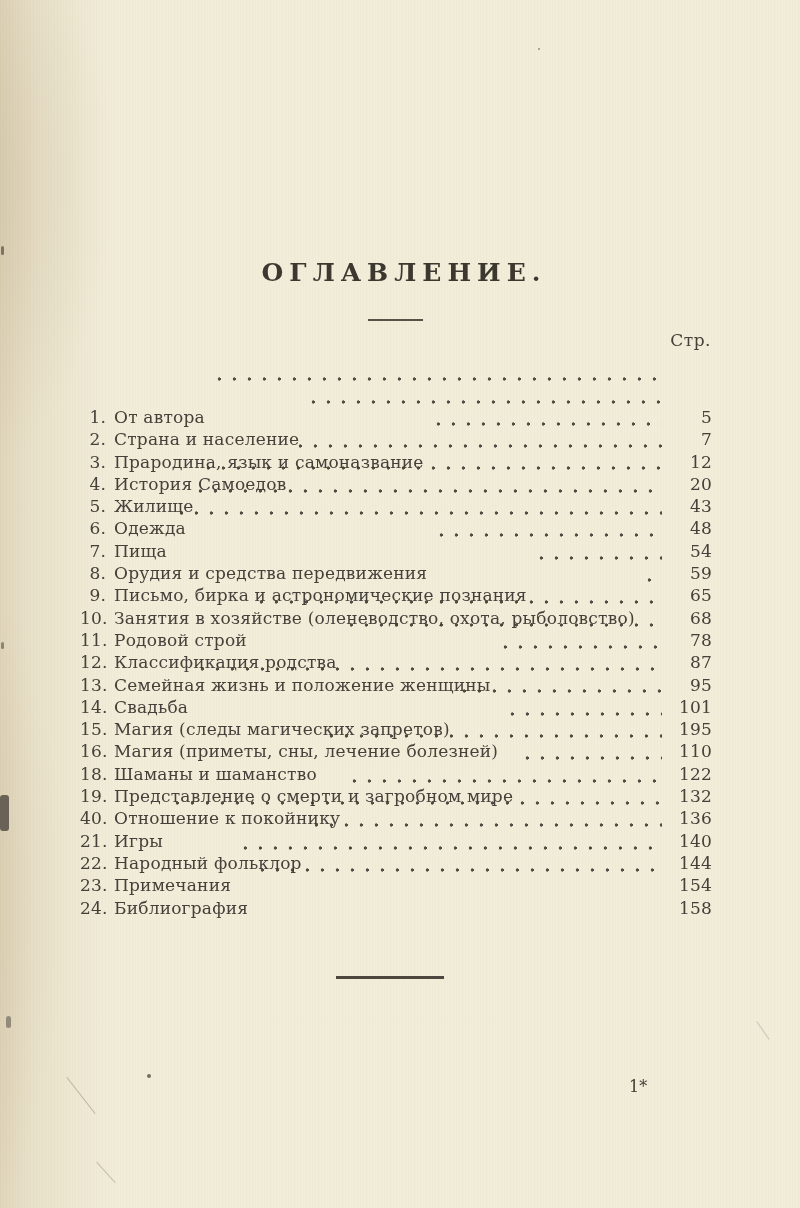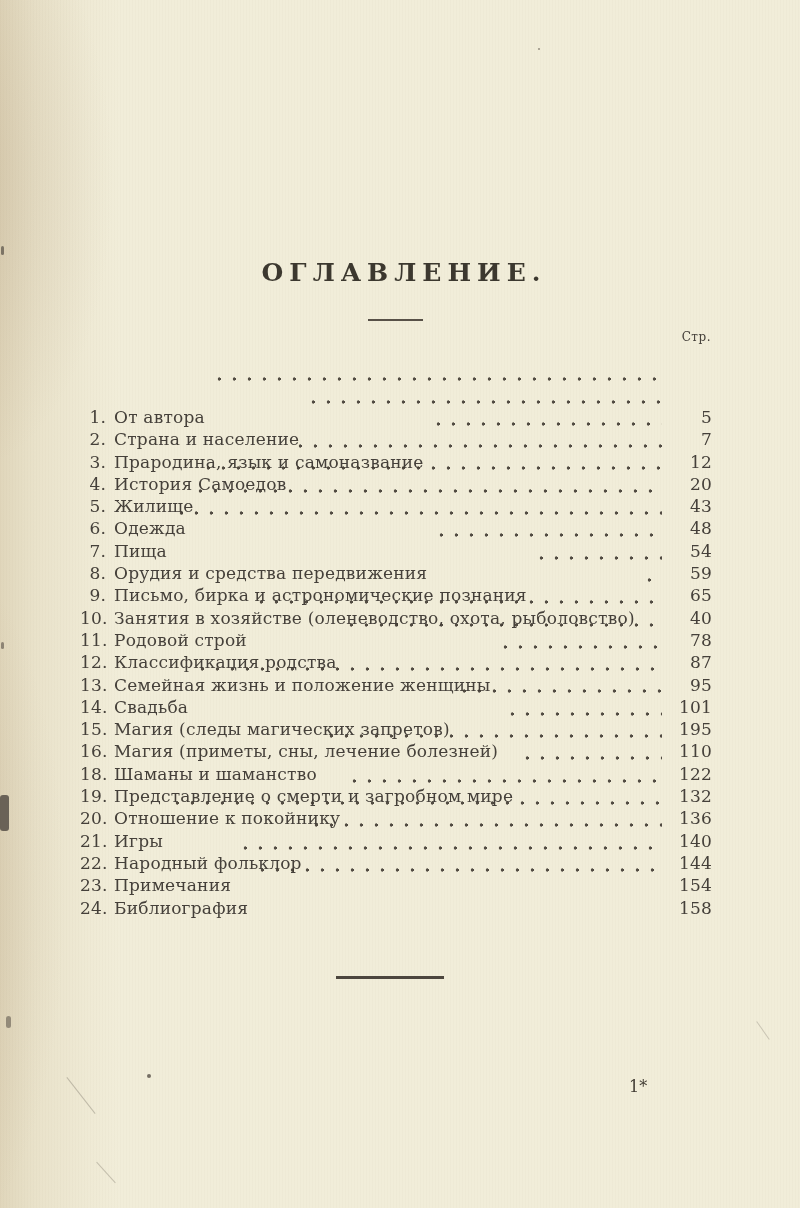--- a/index.html
+++ b/index.html
@@ -25,21 +25,21 @@
     text-align: center;
     font-size: 25px; letter-spacing: 6px;
     color: #3c382f;
   }
   .rule-top {
     position: absolute; top: 319px; left: 368px;
     width: 55px; height: 2px; background: #575047;
   }
   .col-header {
     position: absolute; top: 330px; right: 89px;
-    font-size: 12px; color: #45403a; letter-spacing: 0.5px;
+    font-size: 17px; color: #45403a; letter-spacing: 0.5px;
   }
   .toc {
     position: absolute; top: 364px; left: 80px; right: 88px;
   }
   .toc-row {
     display: flex; align-items: baseline;
     height: 22.3px;
     font-size: 17px; color: #45403a;
     white-space: nowrap; letter-spacing: 0.2px;
   }
@@ -137,21 +137,21 @@
     <div class="toc-row">
     <span class="toc-num">9.</span>
     <span class="toc-title">Письмо, бирка и астрономические познания</span>
     <span class="toc-leader"></span>
     <span class="toc-page">65</span>
   </div>
     <div class="toc-row">
     <span class="toc-num">10.</span>
     <span class="toc-title">Занятия в хозяйстве (оленеводство, охота, рыболовство)</span>
     <span class="toc-leader"></span>
-    <span class="toc-page">40</span>
+    <span class="toc-page">68</span>
   </div>
     <div class="toc-row">
     <span class="toc-num">11.</span>
     <span class="toc-title">Родовой строй</span>
     <span class="toc-leader"></span>
     <span class="toc-page">78</span>
   </div>
     <div class="toc-row">
     <span class="toc-num">12.</span>
     <span class="toc-title">Классификация родства</span>
@@ -188,21 +188,21 @@
     <span class="toc-leader"></span>
     <span class="toc-page">122</span>
   </div>
     <div class="toc-row">
     <span class="toc-num">19.</span>
     <span class="toc-title">Представление о смерти и загробном мире</span>
     <span class="toc-leader"></span>
     <span class="toc-page">132</span>
   </div>
     <div class="toc-row">
-    <span class="toc-num">20.</span>
+    <span class="toc-num">40.</span>
     <span class="toc-title">Отношение к покойнику</span>
     <span class="toc-leader"></span>
     <span class="toc-page">136</span>
   </div>
     <div class="toc-row">
     <span class="toc-num">21.</span>
     <span class="toc-title">Игры</span>
     <span class="toc-leader"></span>
     <span class="toc-page">140</span>
   </div>

